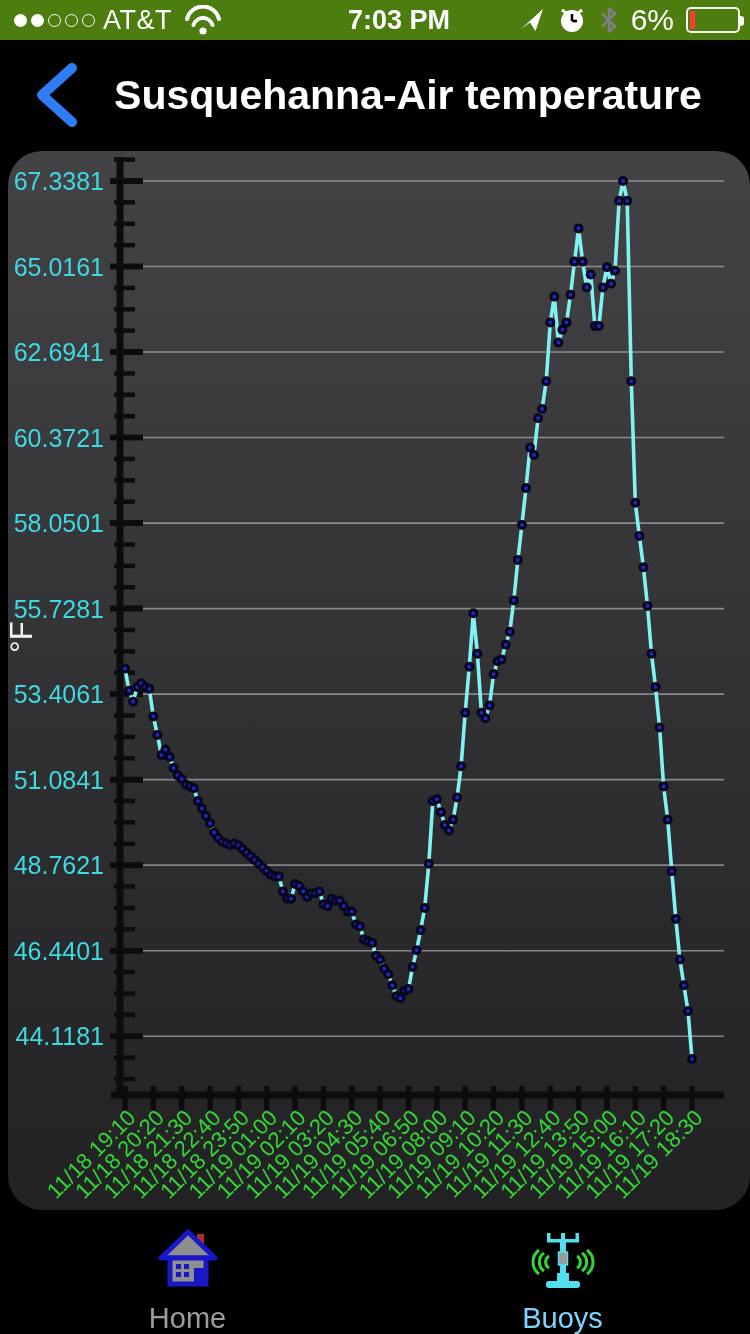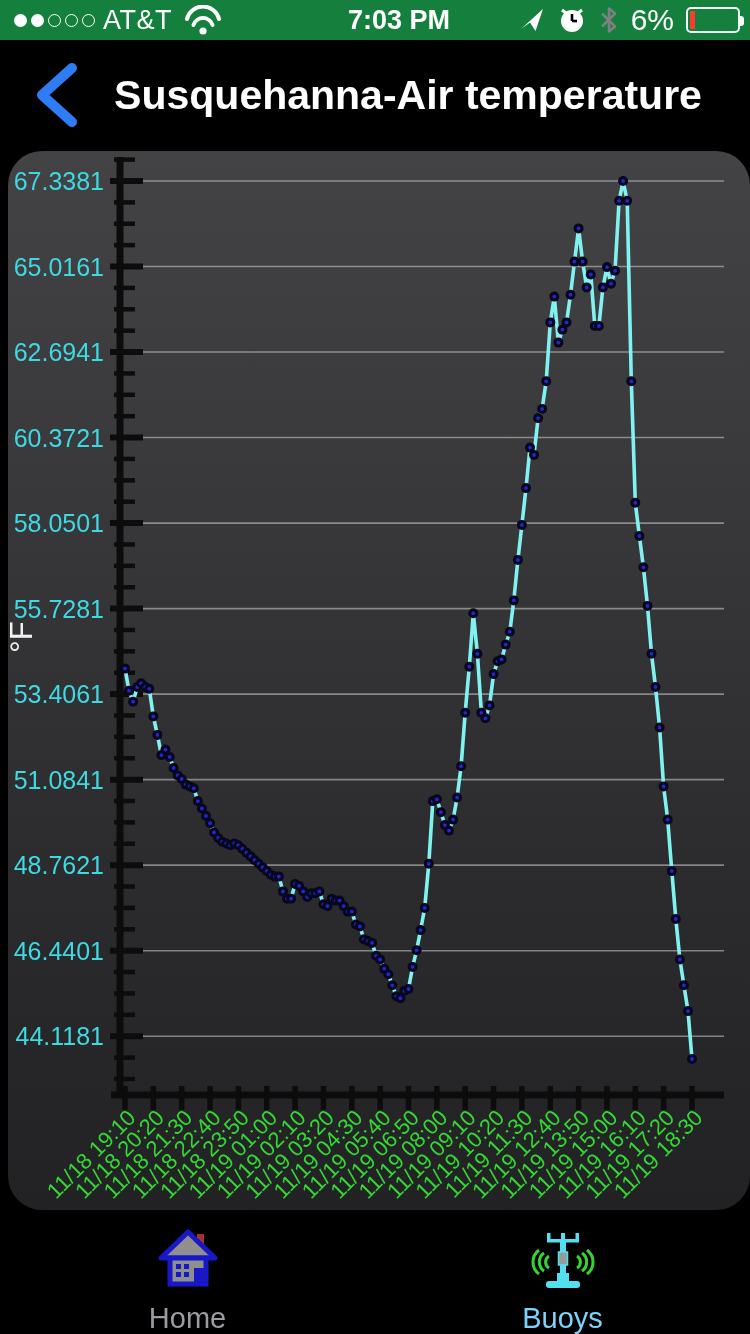--- a/index.html
+++ b/index.html
@@ -1,20 +1,20 @@
 <!DOCTYPE html>
 <html><head>
 <meta charset="utf-8">
 <style>
   html,body{margin:0;padding:0;background:#000;}
   body{width:750px;height:1334px;position:relative;overflow:hidden;
        font-family:"Liberation Sans",sans-serif;-webkit-font-smoothing:antialiased;color:#fff;}
 
   
-  .statusbar{position:absolute;left:0;top:0;width:750px;height:40px;background:#15803d;}
+  .statusbar{position:absolute;left:0;top:0;width:750px;height:40px;background:#4d7c0f;}
   .sb-left{position:absolute;left:14px;top:0;height:40px;display:flex;align-items:center;gap:8px;}
   .sig-dots{display:flex;align-items:center;gap:4px;}
   .sig-dot{width:13px;height:13px;border-radius:50%;box-sizing:border-box;}
   .sig-dot.on{background:#fff;}
   .sig-dot.off{border:1.8px solid #fff;background:transparent;}
   .carrier{font-size:27px;color:#fff;letter-spacing:.5px;}
   .sb-time{position:absolute;left:0;top:0;width:750px;height:40px;display:flex;align-items:center;justify-content:center;font-size:27px;font-weight:600;padding-left:24px;}
   .sb-right{position:absolute;right:10px;top:0;height:40px;display:flex;align-items:center;gap:12px;}
   .pct{font-size:30px;font-weight:400;}
   .battery{position:relative;width:54px;height:26px;border:2px solid rgba(255,255,255,.95);border-radius:5px;box-sizing:border-box;}

